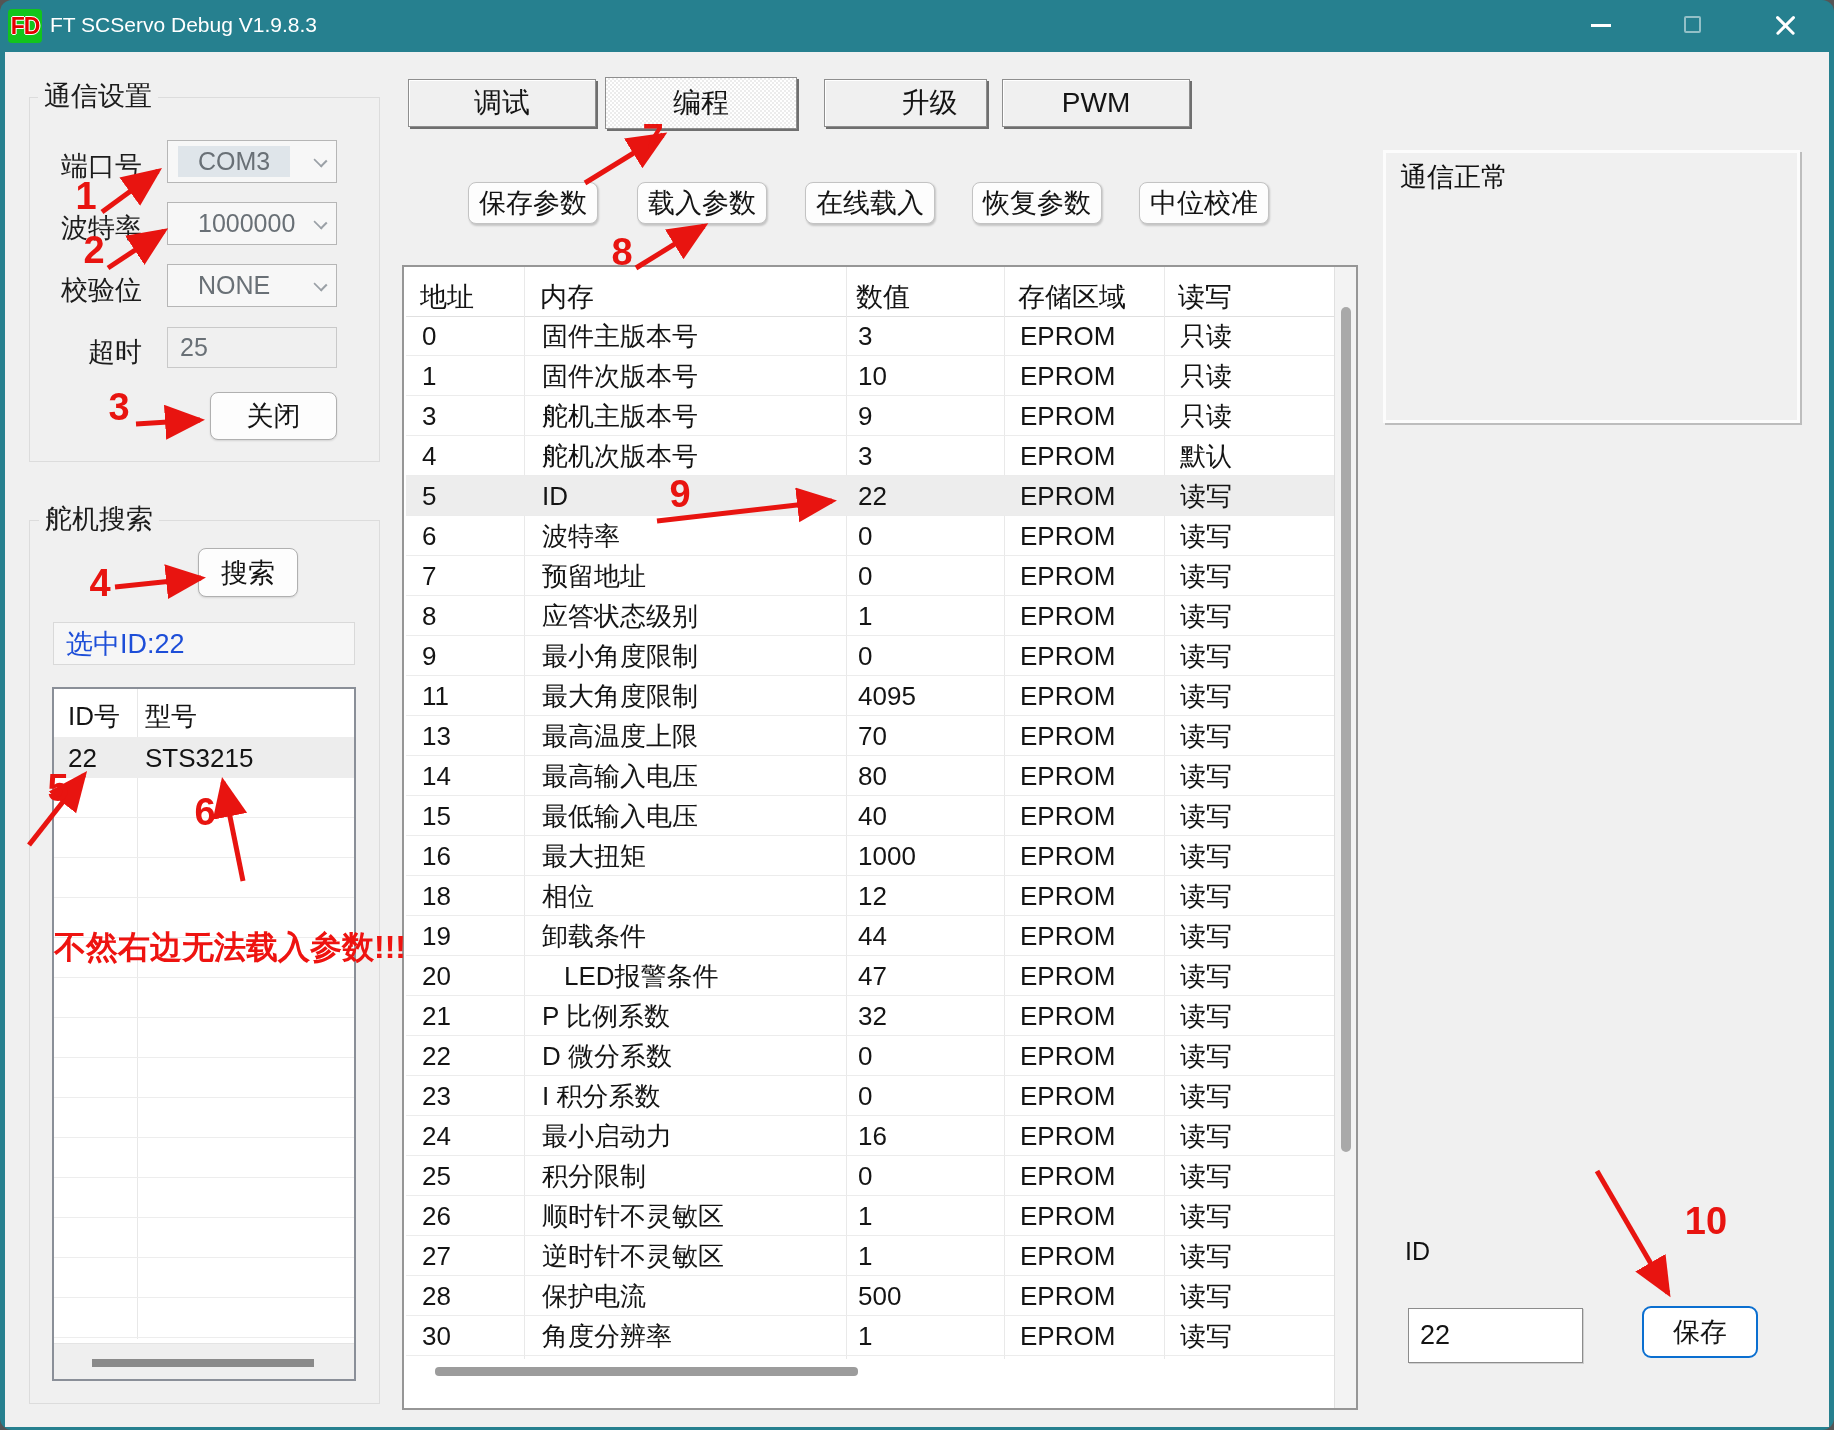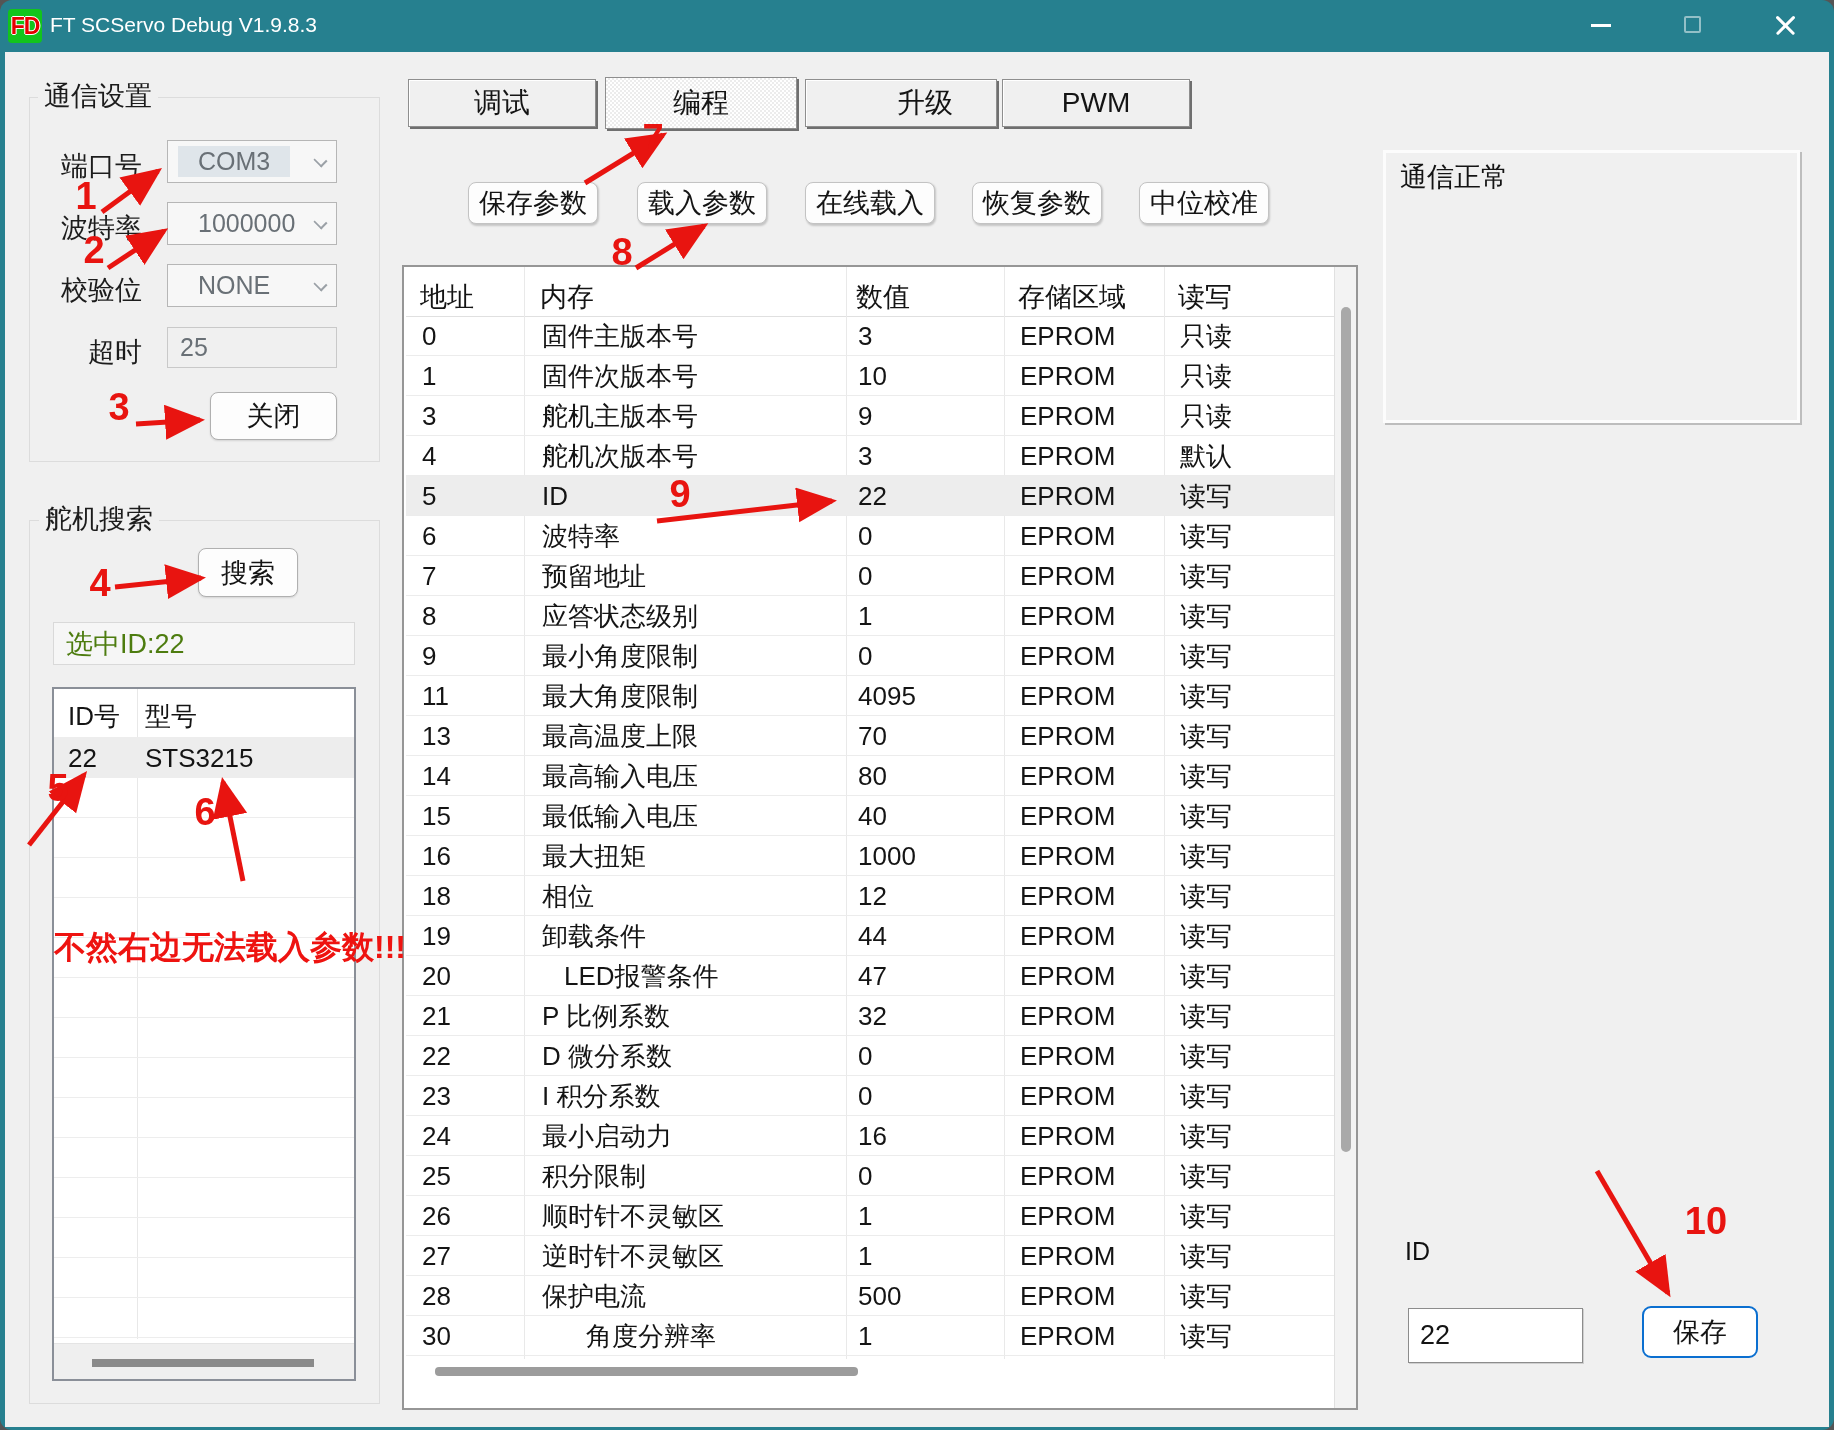--- a/index.html
+++ b/index.html
@@ -19,21 +19,21 @@
   .min-glyph{position:absolute;left:21px;top:24px;width:20px;height:3px;background:#fff;}
   .max-glyph{position:absolute;left:22px;top:16px;width:17px;height:17px;border:2px solid rgba(255,255,255,.5);border-radius:2px;}
   .x1,.x2{position:absolute;left:19px;top:24px;width:25px;height:2.6px;background:#fff;border-radius:2px;}
   .x1{transform:rotate(45deg);} .x2{transform:rotate(-45deg);}
 
   
   .tab{position:absolute;top:79px;height:48px;background:#f0f0f0;border:1px solid #8e8e8e;
        box-shadow:inset 1px 1px 0 #ffffff, 2px 2px 0 #6f6f6f;
        display:flex;align-items:center;justify-content:center;font-size:28px;cursor:pointer;}
   .tab-0{left:408px;width:188px;} .tab-1{left:605px;width:192px;top:77px;height:52px;}
-  .tab-2{left:805px;width:192px;padding-left:48px;} .tab-3{left:1002px;width:188px;}
+  .tab-2{left:824px;width:163px;padding-left:48px;} .tab-3{left:1002px;width:188px;}
   .tab.selected{background-color:#fff;
        background-image:linear-gradient(45deg,#ececec 25%,transparent 25%,transparent 75%,#ececec 75%),
                         linear-gradient(45deg,#ececec 25%,transparent 25%,transparent 75%,#ececec 75%);
        background-size:4px 4px;background-position:0 0,2px 2px;
        box-shadow:2px 2px 0 #6f6f6f;}
 
   
   .toolbtn{position:absolute;top:182px;width:130px;height:42px;background:#fdfdfd;border:1px solid #c3c3c3;
            border-radius:8px;display:flex;align-items:center;justify-content:center;font-size:27px;
            box-shadow:1px 1.5px 2px rgba(0,0,0,.18);cursor:pointer;white-space:nowrap;}
@@ -59,21 +59,21 @@
   .txtfield{position:absolute;left:167px;top:327px;width:170px;height:41px;background:#f0f0f0;border:1px solid #c9c9c9;
             display:flex;align-items:center;padding:0 12px;font-size:25px;color:#697076;}
 
   .push-btn{position:absolute;background:#fdfdfd;border:1px solid #b0b0b0;border-radius:8px;
             display:flex;align-items:center;justify-content:center;font-size:27px;cursor:pointer;
             box-shadow:0 1px 2px rgba(0,0,0,.12);}
   .btn-close-port{left:210px;top:392px;width:127px;height:48px;}
   .btn-search{left:198px;top:548px;width:100px;height:49px;}
 
   .sel-id-panel{position:absolute;left:53px;top:622px;width:302px;height:43px;background:#f6f6f6;
-                border:1px solid #d9d9d9;display:flex;align-items:center;padding:0 12px;font-size:27px;color:#4d7c0f;}
+                border:1px solid #d9d9d9;display:flex;align-items:center;padding:0 12px;font-size:27px;color:#1d4ed8;}
 
   
   .servo-list{position:absolute;left:52px;top:687px;width:304px;height:694px;background:#ffffff;border:2px solid #8a8f98;}
   .sl-head{position:absolute;left:0;top:0;width:100%;height:48px;}
   .sl-h1{position:absolute;left:14px;top:10px;font-size:26px;} .sl-h2{position:absolute;left:91px;top:10px;font-size:26px;}
   .sl-vline{position:absolute;left:83px;top:0;width:1px;height:650px;background:#e8e8e8;}
   .sl-row{position:absolute;left:0;top:48px;width:100%;height:40px;background:#ededed;cursor:pointer;}
   .sl-c1{position:absolute;left:14px;top:6px;font-size:26px;} .sl-c2{position:absolute;left:91px;top:6px;font-size:26px;}
   .sl-div{position:absolute;left:0;width:100%;height:1px;background:#ededed;}
   .sl-scroll{position:absolute;left:0;top:654px;width:100%;height:36px;background:#efefef;border-top:1px solid #e4e4e4;}
@@ -396,21 +396,21 @@
         </div>
         <div class="trow" style="top: 1009px;">
           <span class="tcell" style="left: 16px;">28</span>
           <span class="tcell" style="left: 136px;">保护电流</span>
           <span class="tcell" style="left: 452px;">500</span>
           <span class="tcell" style="left: 614px;">EPROM</span>
           <span class="tcell" style="left: 774px;">读写</span>
         </div>
         <div class="trow" style="top: 1049px;">
           <span class="tcell" style="left: 16px;">30</span>
-          <span class="tcell" style="left: 136px; margin-left: 44px;">角度分辨率</span>
+          <span class="tcell" style="left: 136px;">角度分辨率</span>
           <span class="tcell" style="left: 452px;">1</span>
           <span class="tcell" style="left: 614px;">EPROM</span>
           <span class="tcell" style="left: 774px;">读写</span>
         </div>
       </div>
     <div class="pt-vsb">
       <div class="pt-vthumb"></div>
     </div>
     <div class="pt-hthumb"></div>
   </div>

